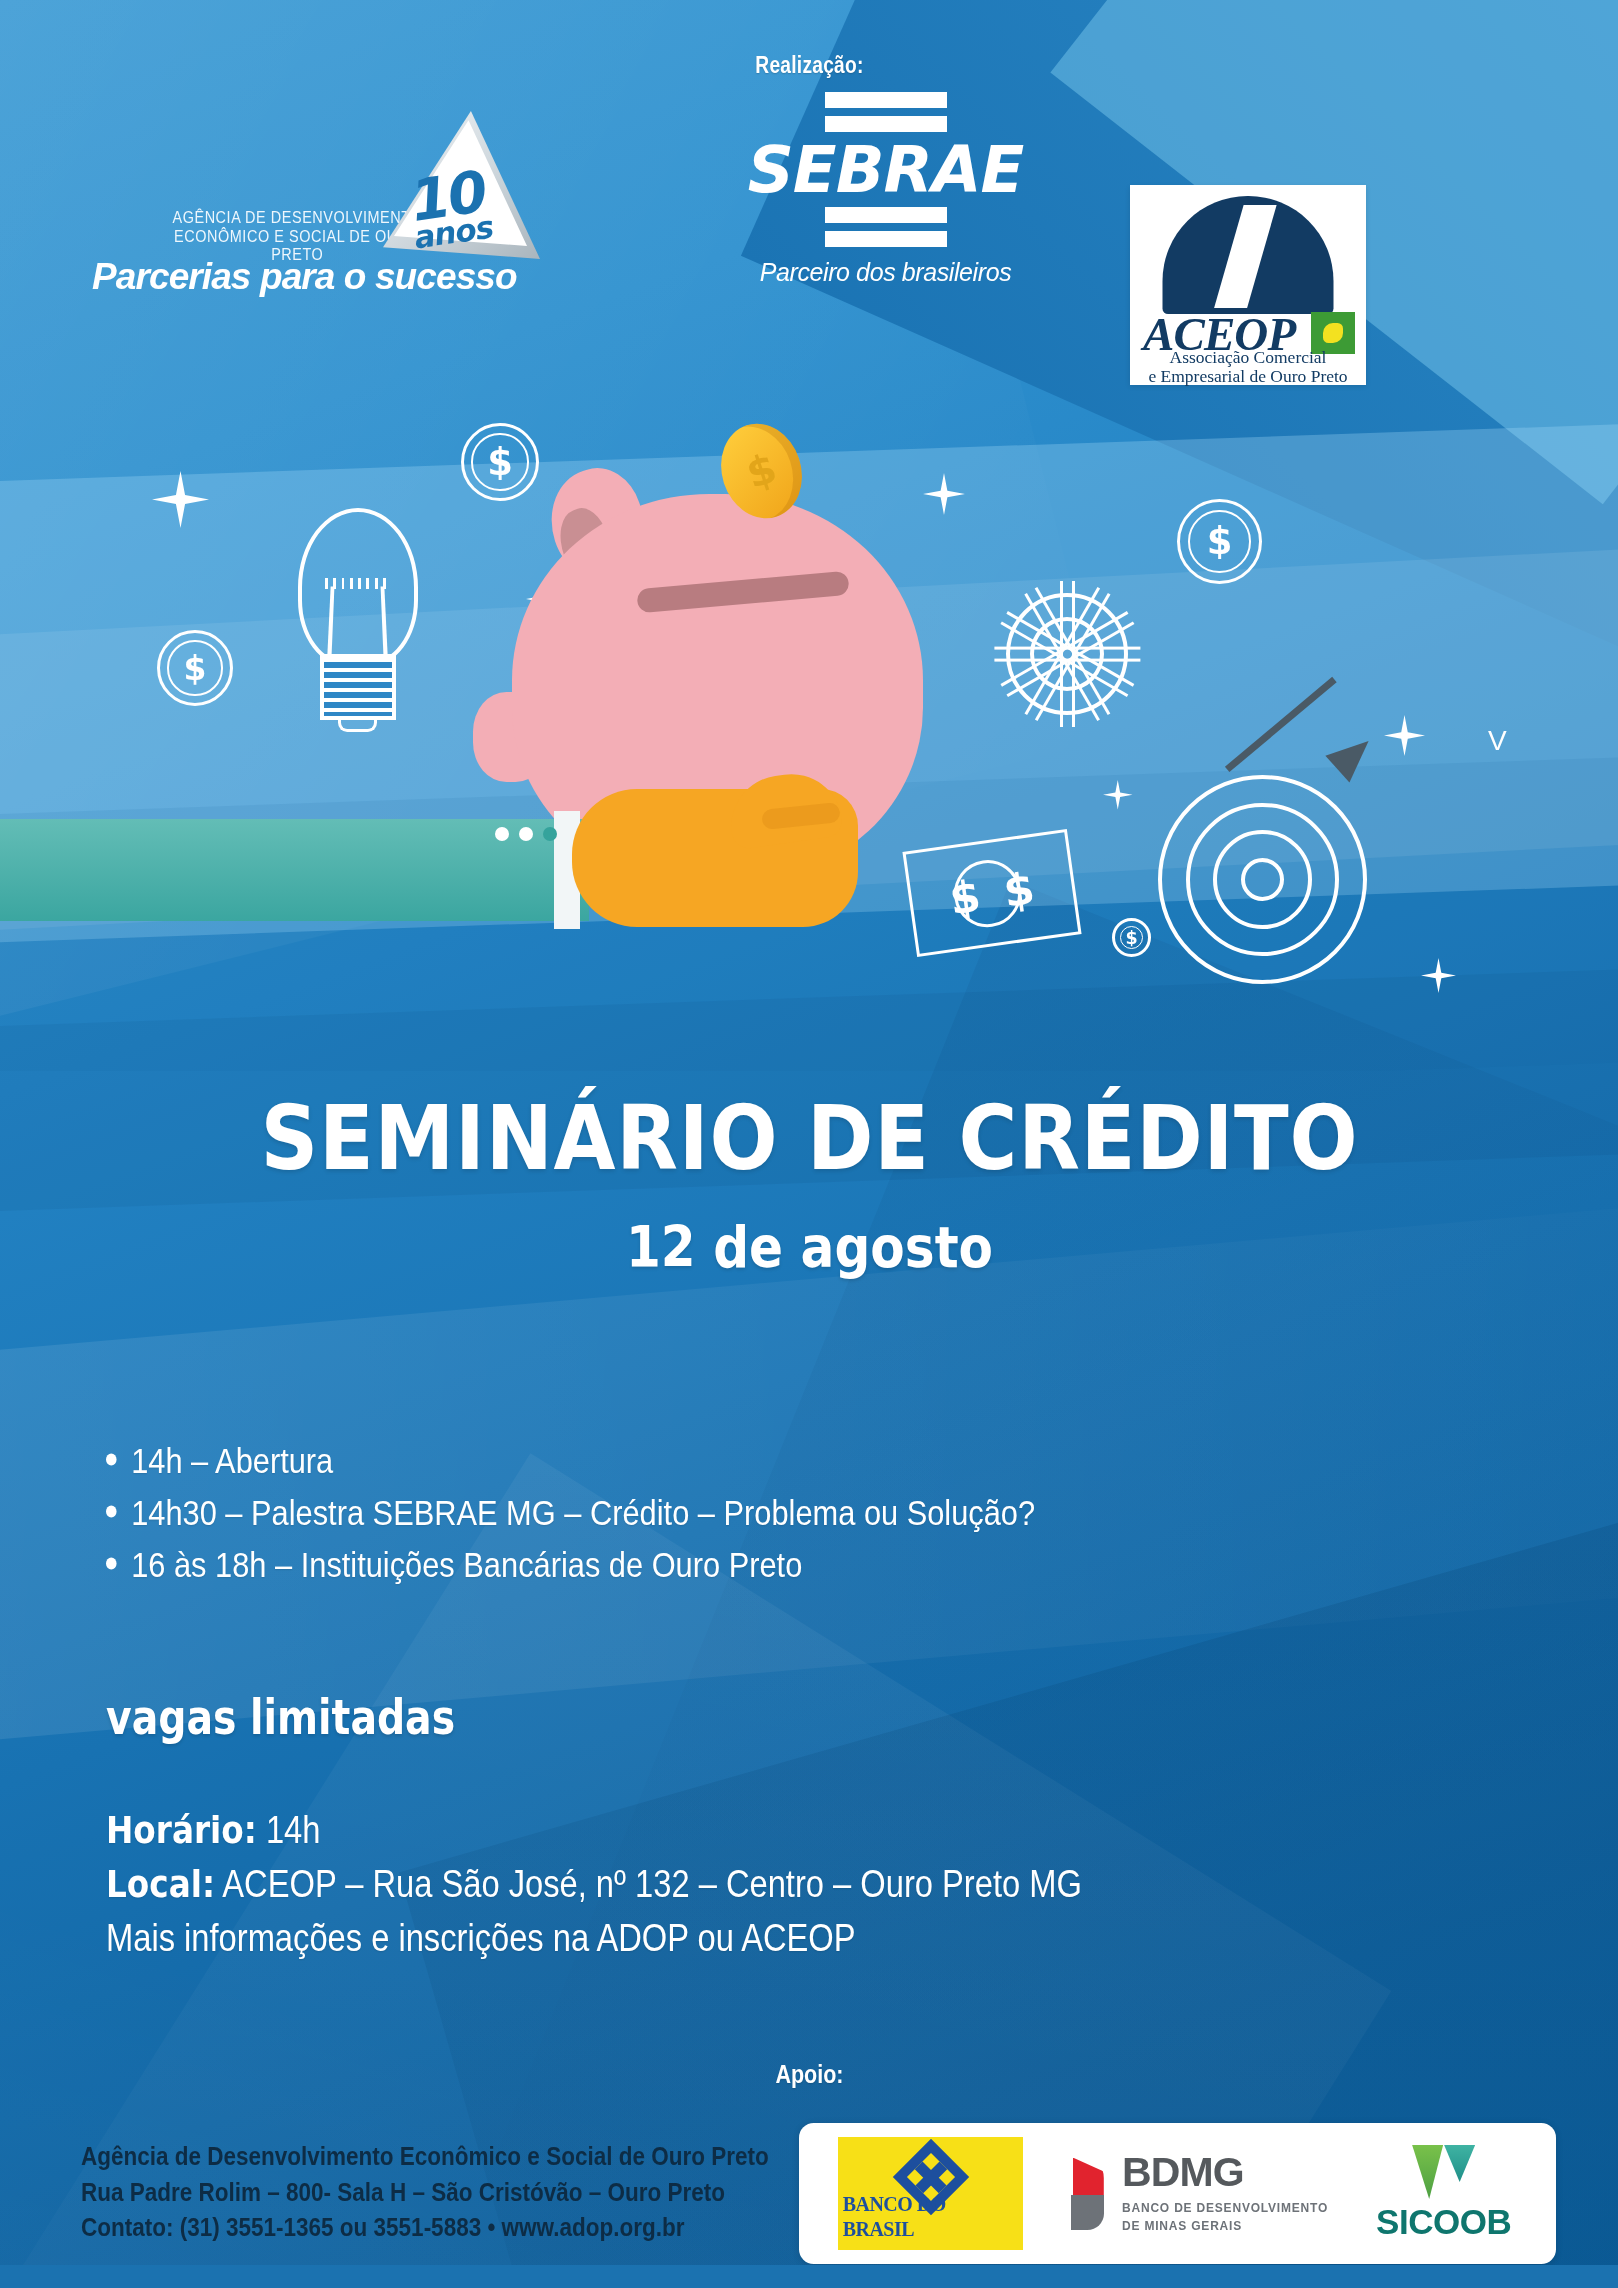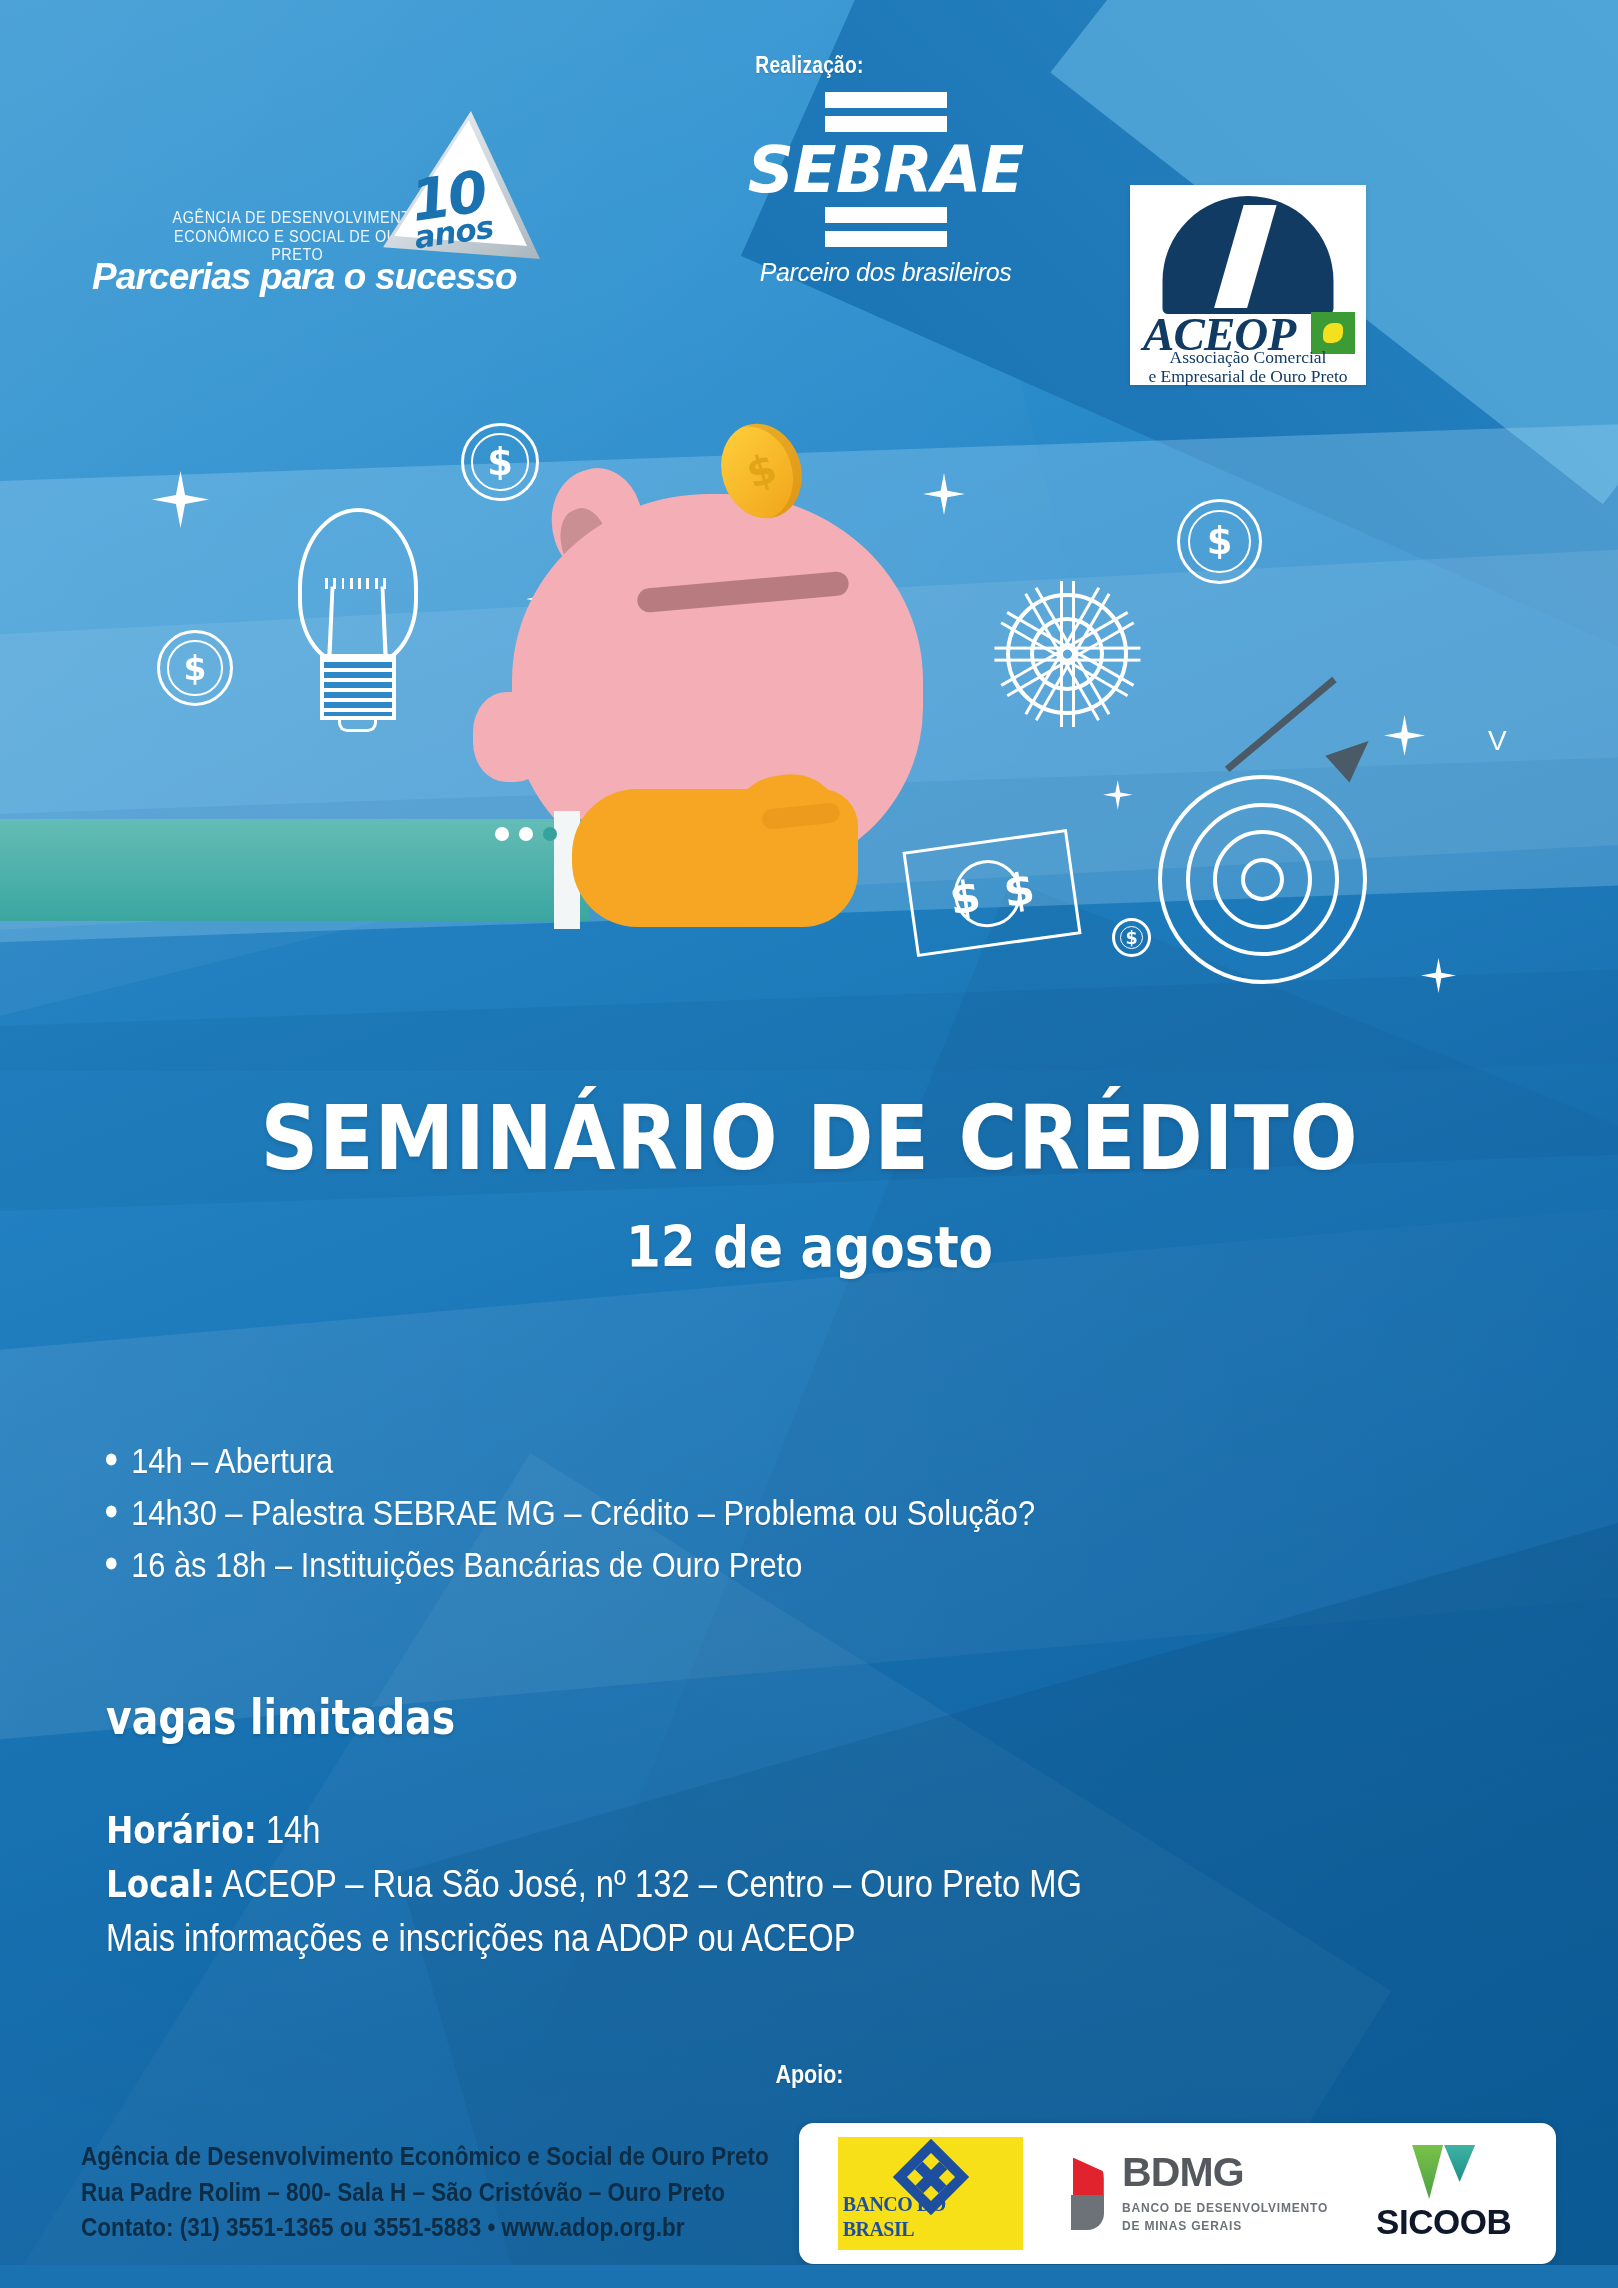--- a/index.html
+++ b/index.html
@@ -430,21 +430,21 @@
   .sic-mark .l {
     position:absolute; top:0; left:0; width:31px; height:54px;
     background:linear-gradient(#79c14a,#4da043);
     clip-path:polygon(0 0, 100% 0, 55% 100%);
   }
   .sic-mark .r {
     position:absolute; top:0; right:0; width:31px; height:37px;
     background:linear-gradient(#3fb3a3,#1f8f88);
     clip-path:polygon(0 0, 100% 0, 50% 100%);
   }
-  .sic-word { color:#0f172a; font-size:35px; font-weight:700; letter-spacing:-0.5px; }
+  .sic-word { color:#0f766e; font-size:35px; font-weight:700; letter-spacing:-0.5px; }
   .footer-strip { position:absolute; bottom:0; left:0; width:1619px; height:24px; background:#1b72b0; }
 </style>
 </head>
 <body>
 
 <div id="poster">
 
   <div class="facet f-tl-light"></div>
   <div class="facet f-tr-dark"></div>
   <div class="facet f-tr-corner"></div>

